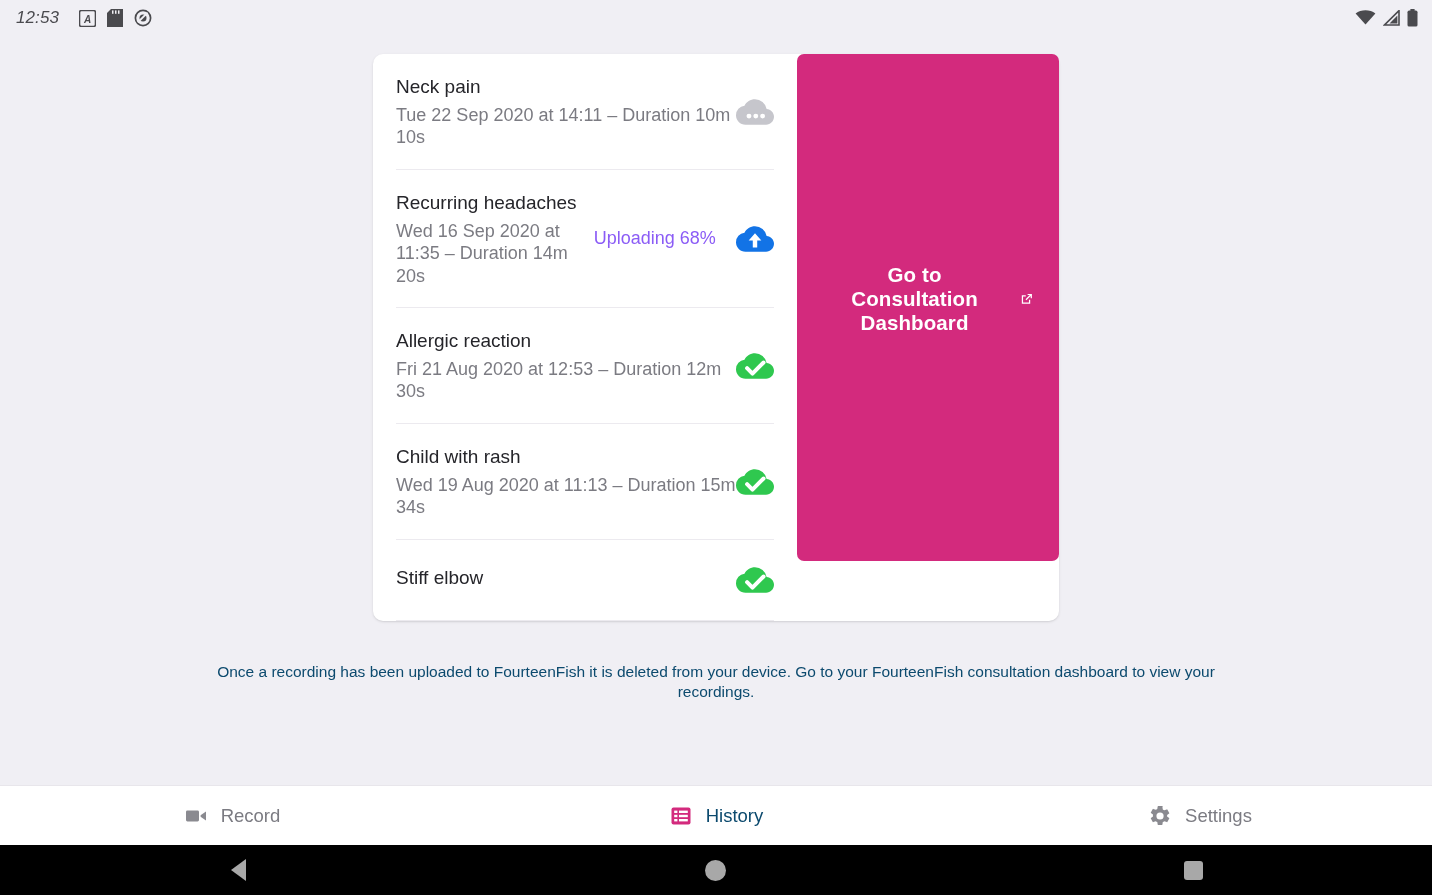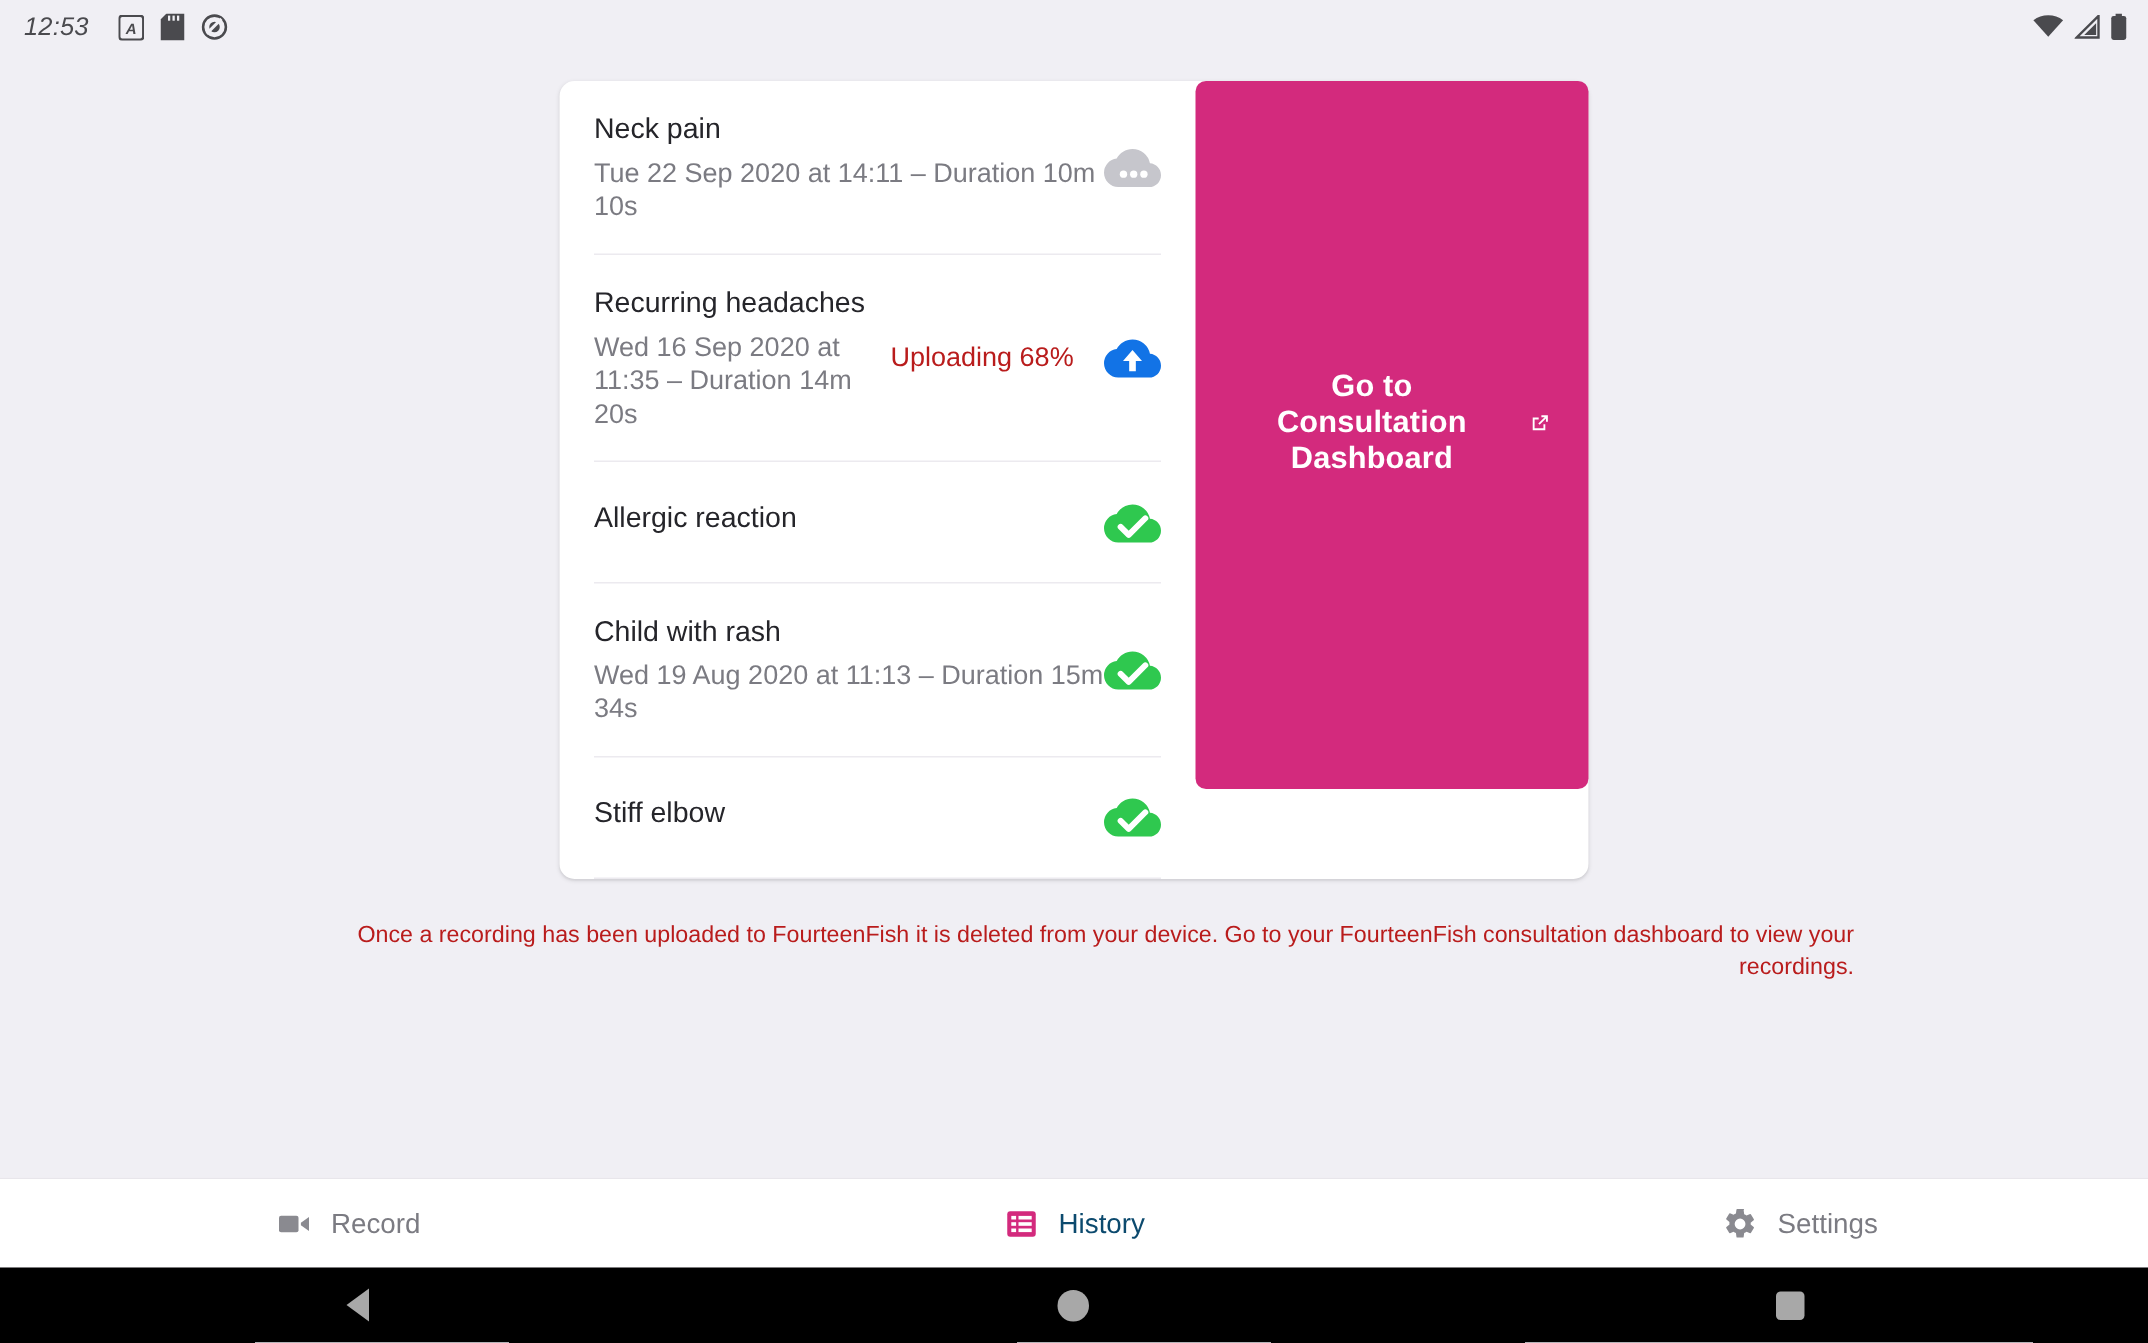--- a/index.html
+++ b/index.html
@@ -92,21 +92,21 @@
     line-height: 1.25;
     margin-bottom: 5px;
   }
   .rec-sub {
     font-size: 18px;
     color: #7b7b82;
     line-height: 1.25;
   }
   .rec-status-text {
     font-size: 18px;
-    color: #b91c1c;
+    color: #8b5cf6;
     margin-right: 20px;
     white-space: nowrap;
   }
   .rec-icon { width: 38px; height: 38px; flex: 0 0 38px; display:block; }
 
   .card-spacer { height: 95px; }
 
   .cta-wrap {
     display: flex;
     justify-content: center;
@@ -124,24 +124,24 @@
     display: inline-flex;
     align-items: center;
     gap: 13px;
     cursor: pointer;
     letter-spacing: 0.1px;
   }
   .cta-button svg { display:block; }
 
   .footer-note {
     width: 1040px;
-    text-align: right;
+    text-align: center;
     font-size: 15.5px;
-    color: #b91c1c;
-    margin-top: 28px;
+    color: #0c4a6e;
+    margin-top: 41px;
     line-height: 1.35;
   }
 
   
   .tabbar {
     height: 60px;
     background: #ffffff;
     display: flex;
     align-items: center;
     border-top: 1px solid #e8e6eb;
@@ -259,20 +259,21 @@
           <div class="rec-status-text">Uploading 68%</div>
           <svg class="rec-icon" viewBox="0 0 24 24">
             <path d="M19.35 10.04A7.49 7.49 0 0 0 12 4C9.11 4 6.6 5.64 5.35 8.04A5.994 5.994 0 0 0 0 14c0 3.31 2.69 6 6 6h13c2.76 0 5-2.24 5-5 0-2.64-2.05-4.78-4.65-4.96z" fill="#1273e6"></path>
             <path d="M12 8.4 L16 13 L13.4 13 L13.4 17.4 L10.6 17.4 L10.6 13 L8 13 Z" fill="#ffffff"></path>
           </svg>
         </div>
 
         <div class="rec-item">
           <div class="rec-text">
             <div class="rec-title">Allergic reaction</div>
+            <div class="rec-sub">Fri 21 Aug 2020 at 12:53 – Duration 12m 30s</div>
           </div>
           <svg class="rec-icon" viewBox="0 0 24 24">
             <path d="M19.35 10.04A7.49 7.49 0 0 0 12 4C9.11 4 6.6 5.64 5.35 8.04A5.994 5.994 0 0 0 0 14c0 3.31 2.69 6 6 6h13c2.76 0 5-2.24 5-5 0-2.64-2.05-4.78-4.65-4.96z" fill="#2fc84f"></path>
             <path d="M7 13.4 L10.4 16.8 L17.4 9.8" fill="none" stroke="#ffffff" stroke-width="2.5" stroke-linecap="round" stroke-linejoin="round"></path>
           </svg>
         </div>
 
         <div class="rec-item">
           <div class="rec-text">
             <div class="rec-title">Child with rash</div>

